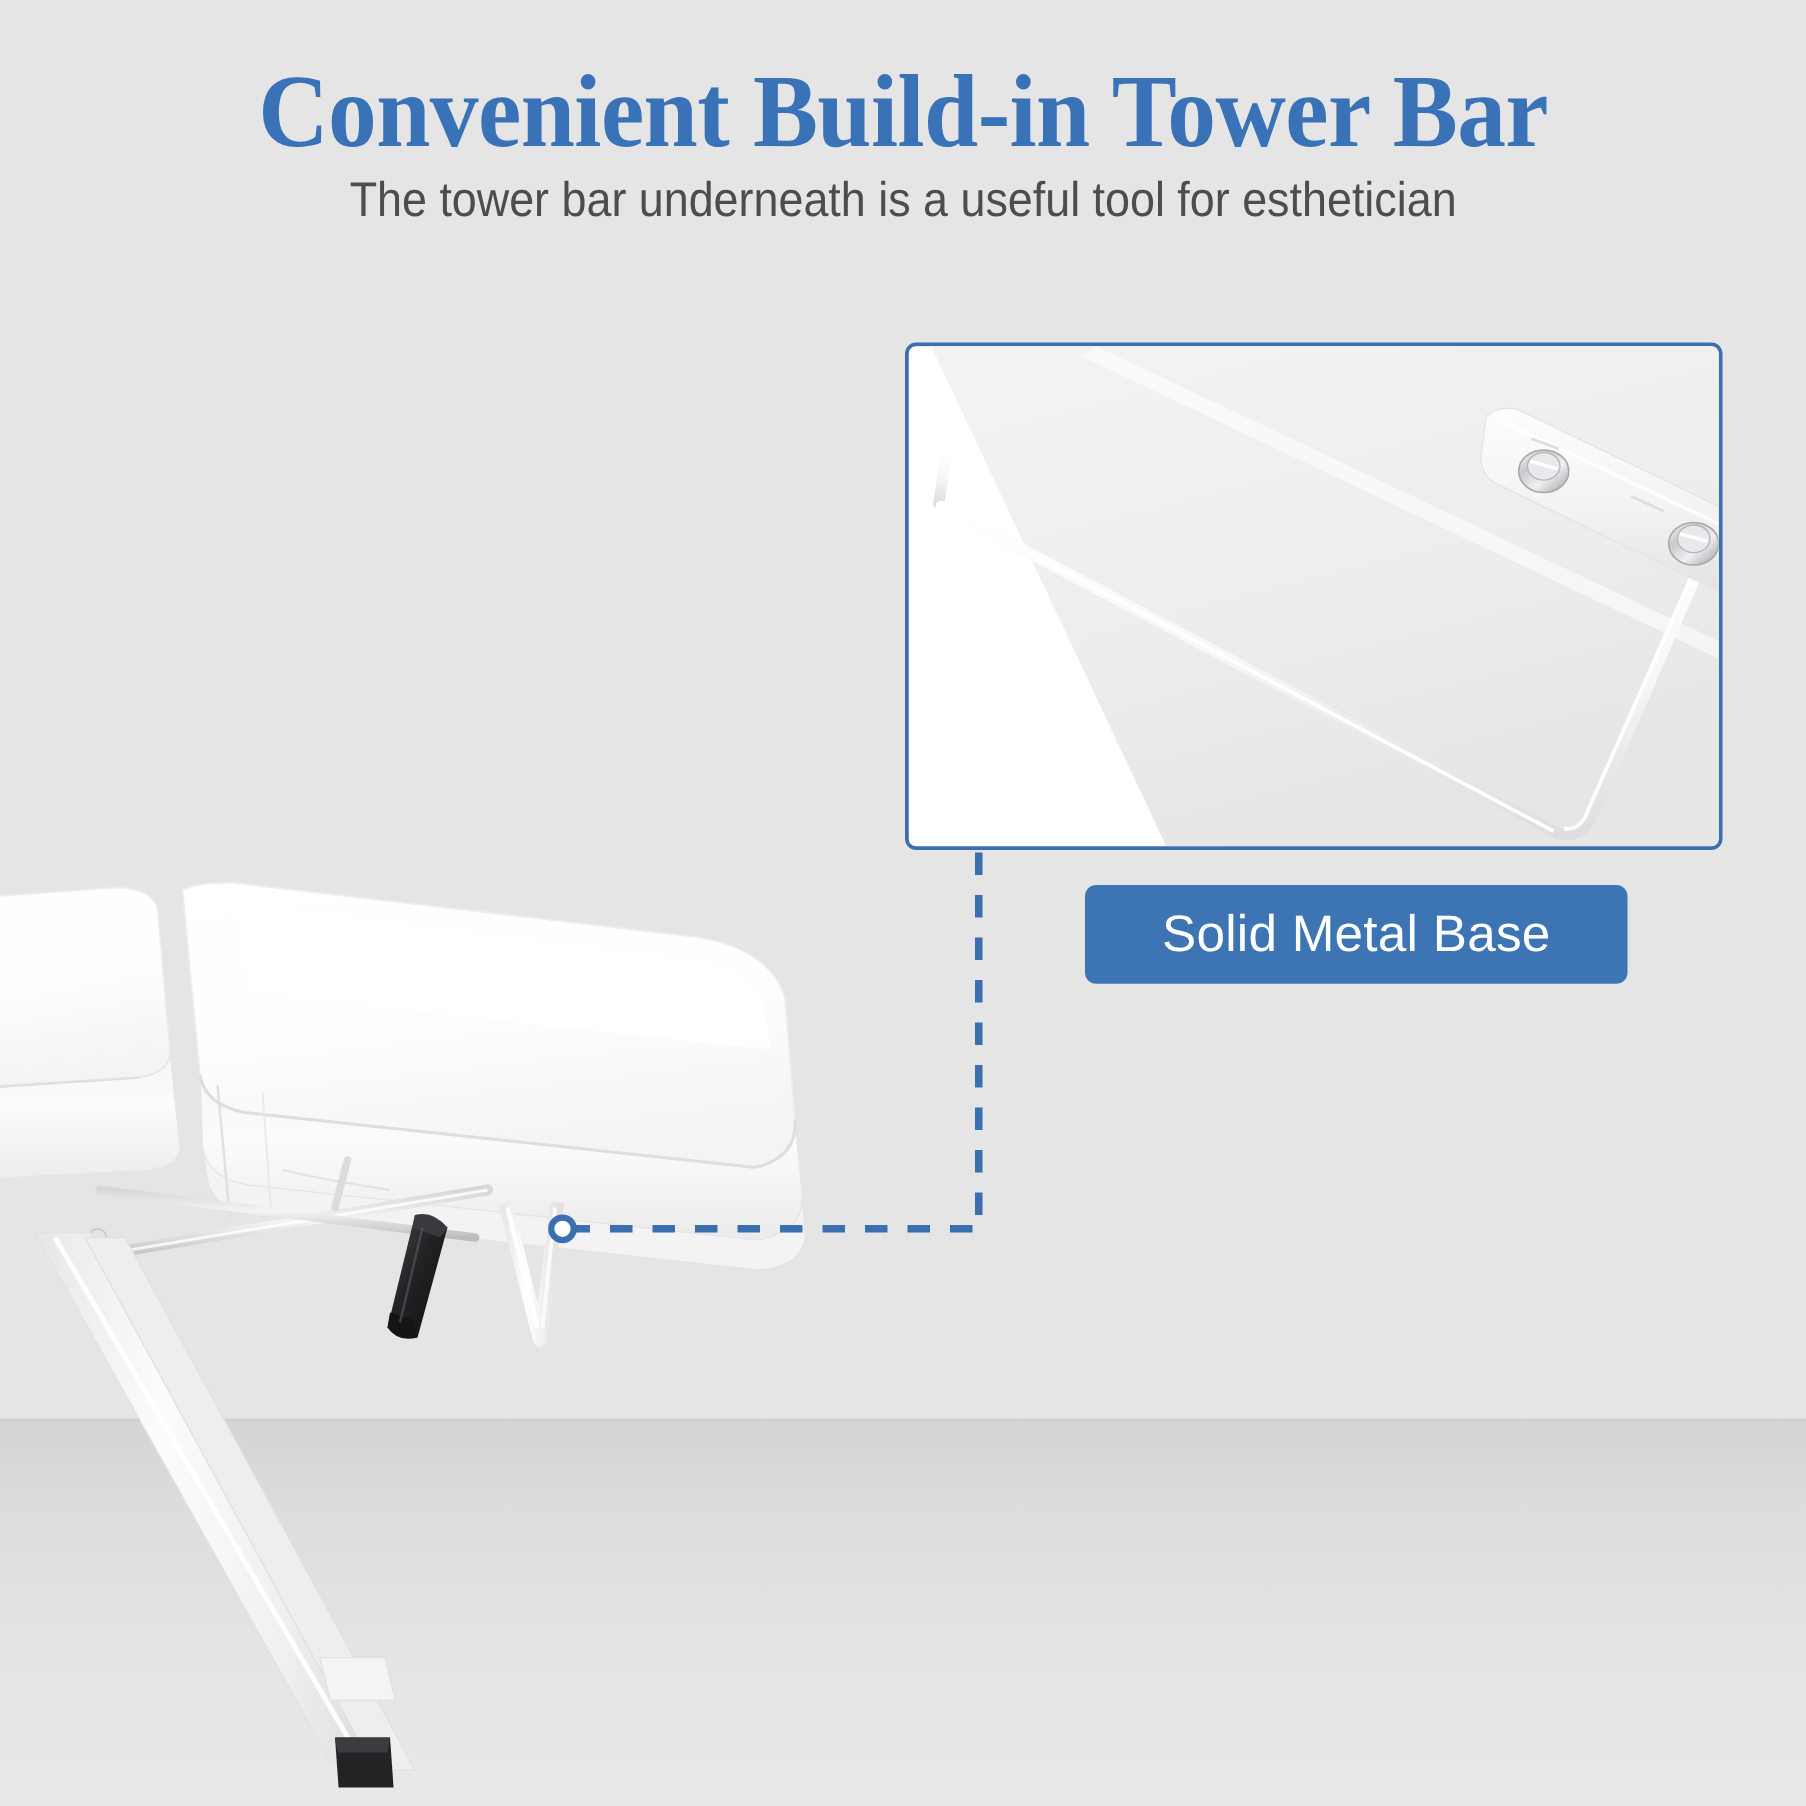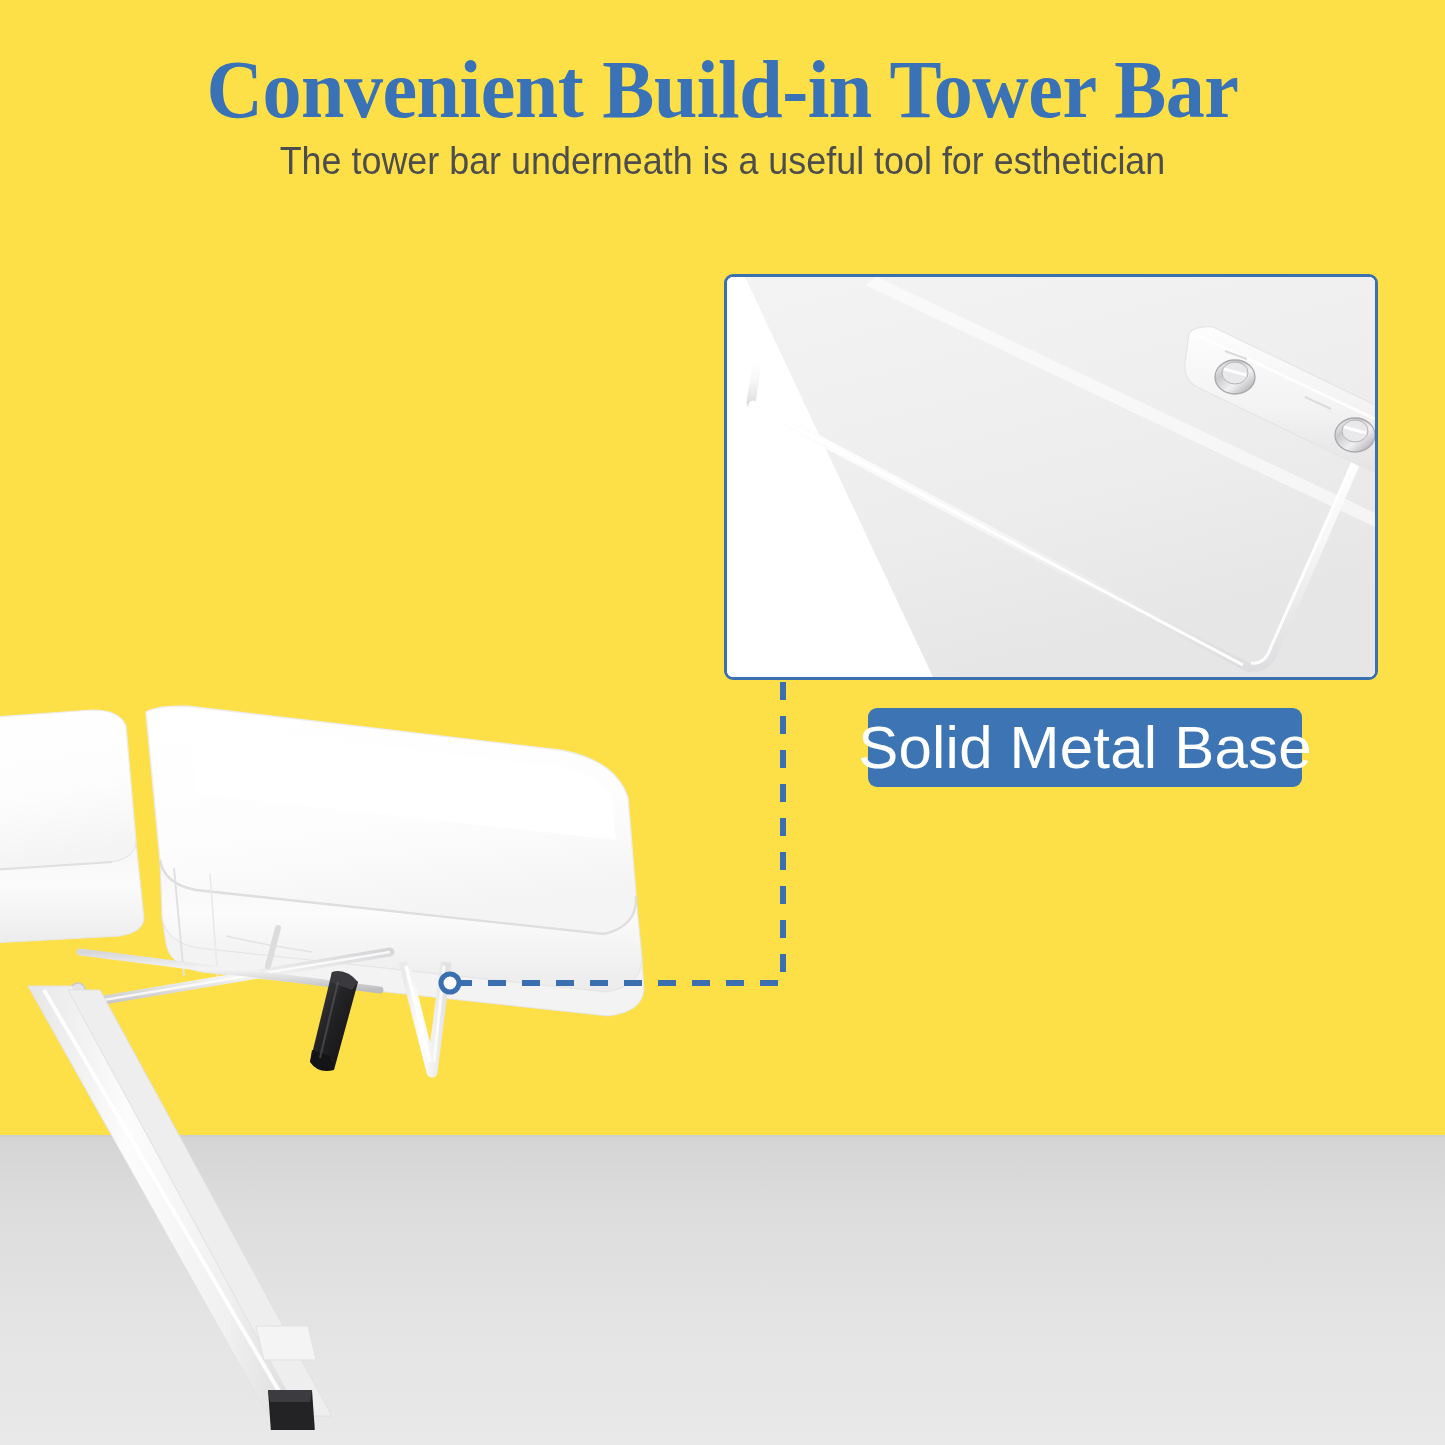--- a/index.html
+++ b/index.html
@@ -9,21 +9,21 @@
     background: #ffffff;
   }
   body {
     font-family: "Liberation Sans", sans-serif;
   }
   #stage {
     position: relative;
     width: 1445px;
     height: 1445px;
     overflow: hidden;
-    background: #fde047;
+    background: #e5e5e5;
   }
 
   
   .page-title {
     position: absolute;
     left: 0;
     top: 48px;
     width: 1445px;
     text-align: center;
     font-family: "Liberation Serif", "DejaVu Serif", serif;
@@ -109,21 +109,21 @@
     height: 79px;
     background: #3c74b4;
     border-radius: 9px;
     display: flex;
     align-items: center;
     justify-content: center;
   }
   .callout-badge-label {
     color: #ffffff;
     font-family: "Liberation Sans", sans-serif;
-    font-size: 60px;
+    font-size: 41px;
     font-weight: 400;
     line-height: 1;
     letter-spacing: 0.2px;
     white-space: nowrap;
   }
 
   
   .leader {
     position: absolute;
     left: 430px;

